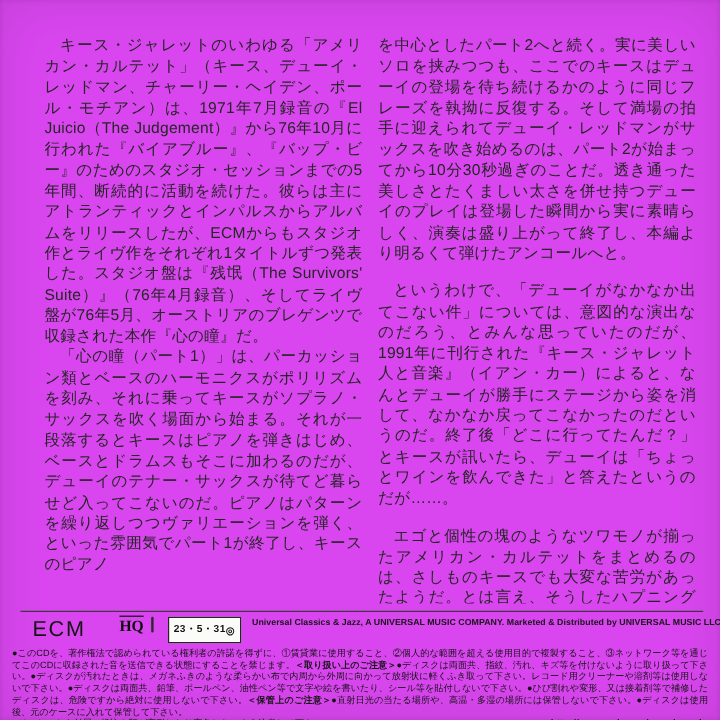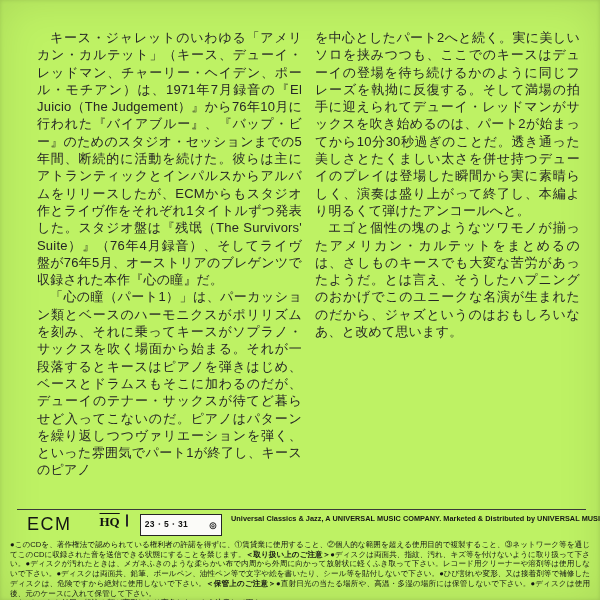--- a/index.html
+++ b/index.html
@@ -4,38 +4,38 @@
 <style>
   html,body{margin:0;padding:0;}
   body{
     width:600px;height:600px;
     background:#e9e9e6;
     font-family:"Liberation Sans",sans-serif;
   }
   .sheet{
     position:relative;
     width:600px;height:600px;
-    background:#bef264;
+    background:#d946ef;
     box-shadow:inset 0 0 45px rgba(0,0,0,0.10), inset 0 0 4px rgba(0,0,0,0.12);
     overflow:hidden;
     box-sizing:border-box;
   }
   .article{
     display:flex;
     gap:13px;
     padding:29px 19px 0 37px;
     height:503px;
     box-sizing:border-box;
     overflow:hidden;
   }
   .col{
     width:265px;
     overflow:hidden;
   }
-  .col-right{display:flex;flex-direction:column;}
+  .col-right{display:flex;flex-direction:column;gap:14px;}
   .article p{
     margin:0;
     font-size:13px;
     line-height:17.3px;
     text-align:justify;
     color:#262626;
     letter-spacing:0.2px;
   }
   .indent{text-indent:13px;}
   .divider{
@@ -73,21 +73,21 @@
     width:19px;height:9px;
     background:#3c3c3c;
     border-radius:50%;
   }
   .datebox{
     border:1.2px solid #262626;
     background:#fbfbf8;
     padding:1px 4px;
     display:flex;
     align-items:center;
-    gap:21px;
+    gap:0;
     font-size:8.5px;
     font-weight:bold;
     color:#111;
     letter-spacing:0.4px;
     white-space:nowrap;
   }
   .company{
     font-size:7.3px;
     font-weight:bold;
     color:#151515;
@@ -119,20 +119,21 @@
 
 <div class="sheet">
 
   <div class="article">
     <div class="col col-left">
       <p class="indent">キース・ジャレットのいわゆる「アメリカン・カルテット」（キース、デューイ・レッドマン、チャーリー・ヘイデン、ポール・モチアン）は、1971年7月録音の『El Juicio（The Judgement）』から76年10月に行われた『バイアブルー』、『バップ・ビー』のためのスタジオ・セッションまでの5年間、断続的に活動を続けた。彼らは主にアトランティックとインパルスからアルバムをリリースしたが、ECMからもスタジオ作とライヴ作をそれぞれ1タイトルずつ発表した。スタジオ盤は『残氓（The Survivors' Suite）』（76年4月録音）、そしてライヴ盤が76年5月、オーストリアのブレゲンツで収録された本作『心の瞳』だ。</p>
       <p class="indent">「心の瞳（パート1）」は、パーカッション類とベースのハーモニクスがポリリズムを刻み、それに乗ってキースがソプラノ・サックスを吹く場面から始まる。それが一段落するとキースはピアノを弾きはじめ、ベースとドラムスもそこに加わるのだが、デューイのテナー・サックスが待てど暮らせど入ってこないのだ。ピアノはパターンを繰り返しつつヴァリエーションを弾く、といった雰囲気でパート1が終了し、キースのピアノ</p>
     </div>
     <div class="col col-right">
       <p>を中心としたパート2へと続く。実に美しいソロを挟みつつも、ここでのキースはデューイの登場を待ち続けるかのように同じフレーズを執拗に反復する。そして満場の拍手に迎えられてデューイ・レッドマンがサックスを吹き始めるのは、パート2が始まってから10分30秒過ぎのことだ。透き通った美しさとたくましい太さを併せ持つデューイのプレイは登場した瞬間から実に素晴らしく、演奏は盛り上がって終了し、本編より明るくて弾けたアンコールへと。</p>
+      <p class="indent">というわけで、「デューイがなかなか出てこない件」については、意図的な演出なのだろう、とみんな思っていたのだが、1991年に刊行された『キース・ジャレット 人と音楽』（イアン・カー）によると、なんとデューイが勝手にステージから姿を消して、なかなか戻ってこなかったのだというのだ。終了後「どこに行ってたんだ？」とキースが訊いたら、デューイは「ちょっとワインを飲んできた」と答えたというのだが……。</p>
       <p class="indent">エゴと個性の塊のようなツワモノが揃ったアメリカン・カルテットをまとめるのは、さしものキースでも大変な苦労があったようだ。とは言え、そうしたハプニングのおかげでこのユニークな名演が生まれたのだから、ジャズというのはおもしろいなあ、と改めて思います。</p>
 
     </div>
   </div>
 
   <hr class="divider">
 
   <div class="logo-strip">
     <span class="ecm">ECM</span>
     <span class="hq">HQ</span>

